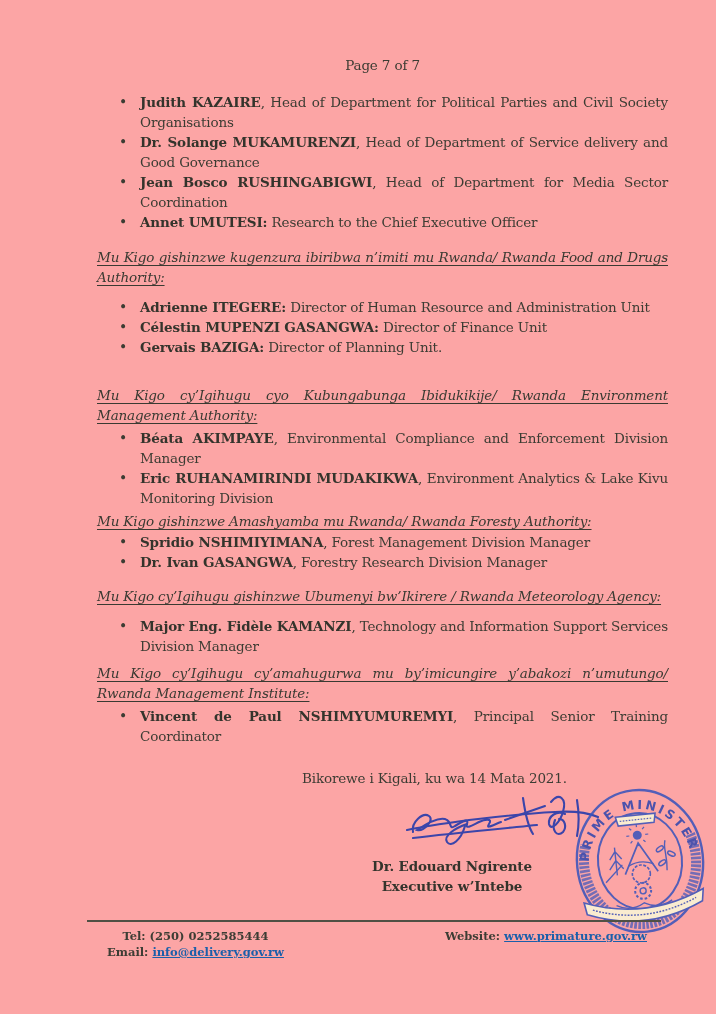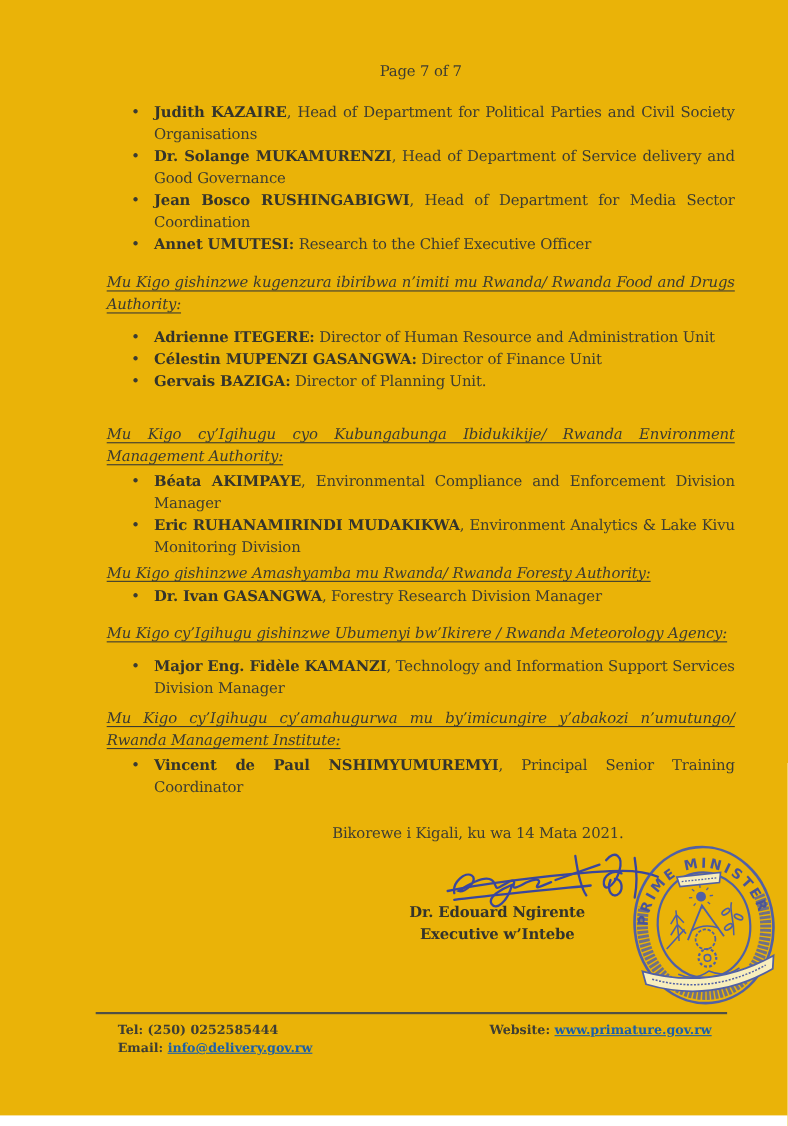--- a/index.html
+++ b/index.html
@@ -4,49 +4,50 @@
 <style>
   html,body{margin:0;padding:0;}
   body{
     width:716px;height:1024px;background:#ffffff;
     font-family:"DejaVu Serif","Liberation Serif",serif;
     position:relative;overflow:hidden;
   }
   .page{
     position:relative;box-sizing:border-box;
     width:716px;height:1014px;
-    background:#eab308;
+    background:#fca5a5;
     padding:55px 48px 12px 97px;
     color:#3c3c33;
     font-size:13.5px;line-height:20px;letter-spacing:-0.15px;
     overflow:hidden;
   }
   .page-number{text-align:center;font-size:13.5px;margin:0 0 17px 0;}
   ul.blist{list-style:none;margin:0;padding:0;}
   ul.blist li{position:relative;padding-left:43px;text-align:justify;}
   ul.blist li::before{content:"\2022";position:absolute;left:22px;top:0;font-size:14px;}
   .b{font-weight:bold;color:#34342c;}
   .heading{
     font-style:italic;text-decoration:underline;text-underline-offset:3px;
     text-align:justify;color:#3a3a32;
   }
   .closing{margin:22px 0 0 205px;}
   .bottom-area{position:relative;height:167px;}
   .sig-svg{position:absolute;left:308px;top:4px;}
   .signer{
-    position:absolute;left:240px;top:52px;width:230px;
+    position:absolute;left:240px;top:68px;width:230px;
     text-align:center;font-weight:bold;color:#34342c;line-height:20px;
   }
   .stamp-svg{position:absolute;left:467px;top:-9px;}
   .footer{
     position:absolute;left:87px;right:55px;top:920px;
     border-top:2px solid #505044;padding-top:6px;
     display:flex;justify-content:space-between;
     font-size:11.5px;font-weight:bold;line-height:16px;color:#3d3d34;
     letter-spacing:0;
+    text-align:center;
   }
   .footer .col-left{margin-left:20px;}
   .footer .col-right{margin-right:14px;}
   .link{color:#1b5faa;text-decoration:underline;cursor:pointer;}
 </style>
 </head>
 <body>
 
 <div class="page">
 
@@ -67,20 +68,21 @@
   </ul>
 
   <div class="heading" style="margin:28px 0 3px 0">Mu Kigo cy’Igihugu cyo Kubungabunga Ibidukikije/ Rwanda Environment Management Authority:</div>
   <ul class="blist">
     <li><span class="b">Béata AKIMPAYE</span><span>, Environmental Compliance and Enforcement Division Manager</span></li>
     <li><span class="b">Eric RUHANAMIRINDI MUDAKIKWA</span><span>, Environment Analytics &amp; Lake Kivu Monitoring  Division</span></li>
   </ul>
 
   <div class="heading" style="margin:3px 0 1px 0">Mu Kigo gishinzwe Amashyamba mu Rwanda/ Rwanda Foresty Authority:</div>
   <ul class="blist">
+    <li><span class="b">Spridio NSHIMIYIMANA</span><span>, Forest Management Division Manager</span></li>
     <li><span class="b">Dr. Ivan GASANGWA</span><span>, Forestry Research Division Manager</span></li>
   </ul>
 
   <div class="heading" style="margin:14px 0 10px 0">Mu Kigo cy’Igihugu gishinzwe Ubumenyi bw’Ikirere / Rwanda Meteorology Agency:</div>
   <ul class="blist">
     <li><span class="b">Major Eng. Fidèle KAMANZI</span><span>, Technology and Information Support Services Division Manager</span></li>
   </ul>
 
   <div class="heading" style="margin:7px 0 3px 0">Mu Kigo cy’Igihugu cy’amahugurwa mu by’imicungire y’abakozi n’umutungo/ Rwanda Management Institute:</div>
   <ul class="blist">

